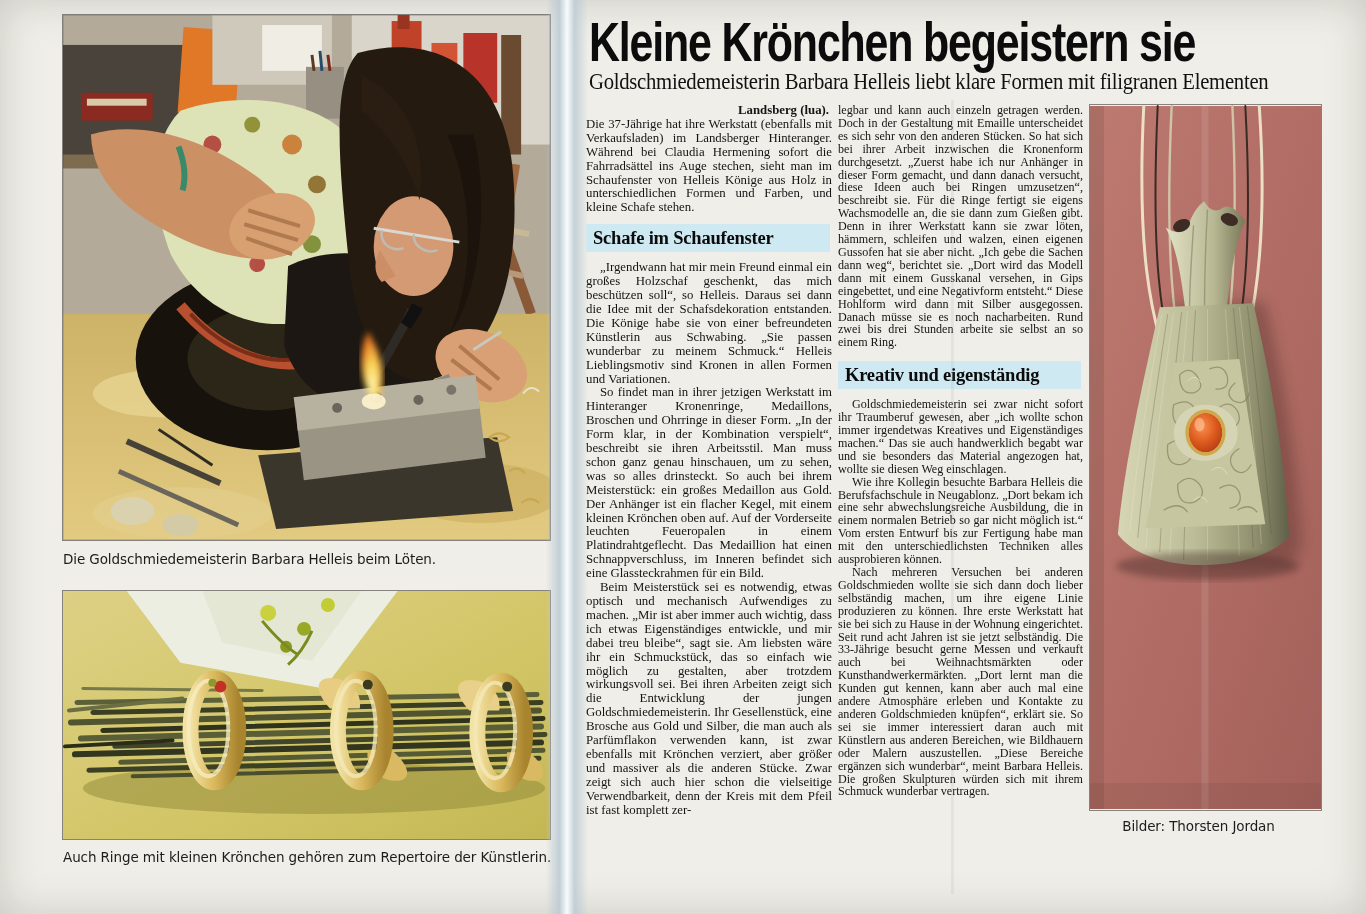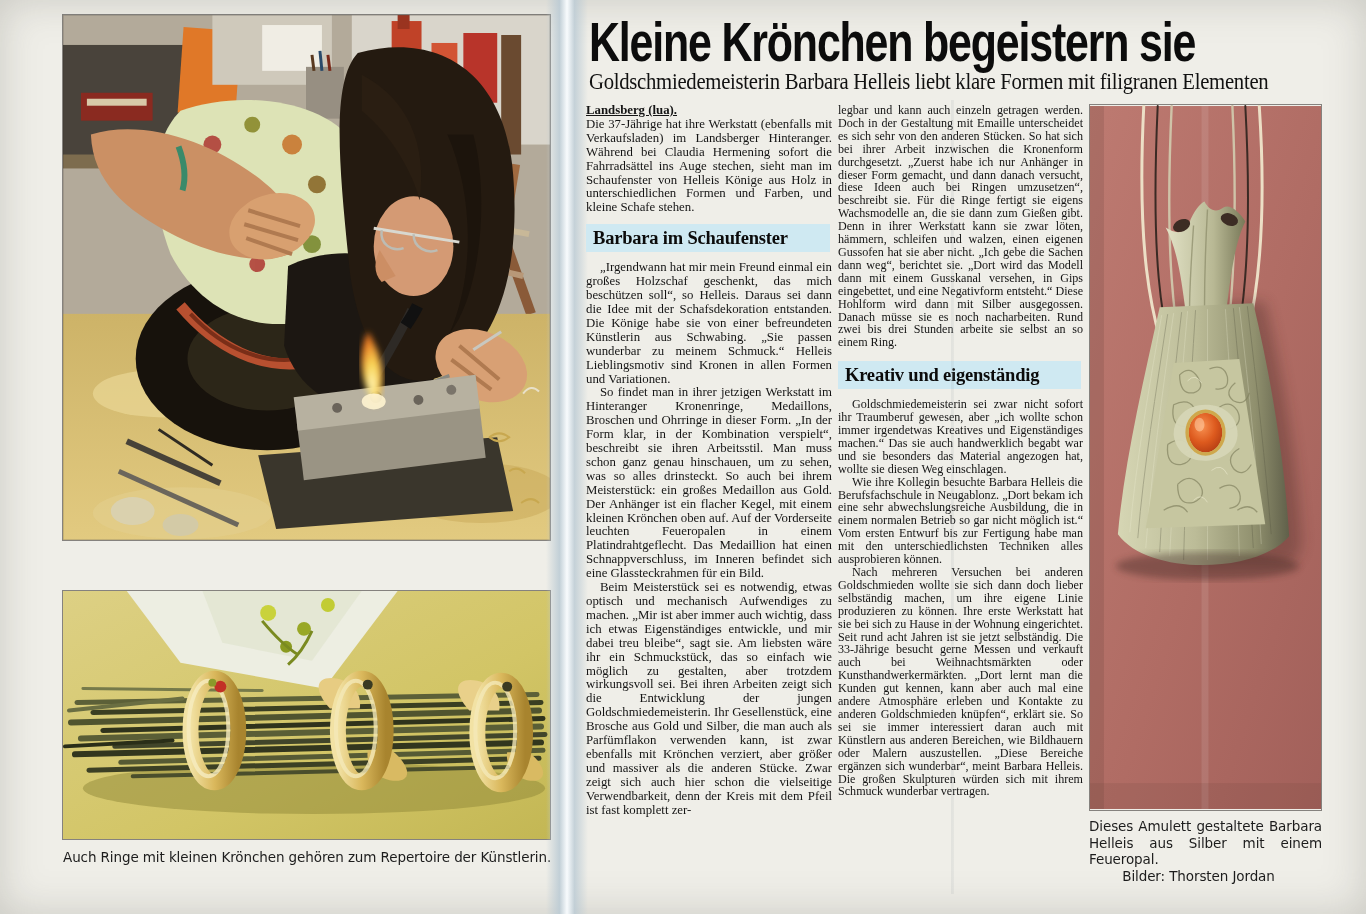--- a/index.html
+++ b/index.html
@@ -44,21 +44,21 @@
     transform:scaleX(.90); transform-origin:left top;
   }
   .col{
     position:absolute; top:104px; height:792px; overflow:hidden;
     text-align:justify; color:#141414;
   }
   #col1{ left:586px; width:246px; font-size:12.8px; line-height:13.9px; }
   #col2{ left:838px; width:245px; font-size:12.1px; line-height:12.9px; }
   .col p{ margin:0; }
   .ind{ text-indent:14px; }
-  .dateline{ font-weight:700; text-align:left; padding-right:3px;text-decoration:underline; }
+  .dateline{ font-weight:700; text-align:right; padding-right:3px; }
   .lead{ font-weight:700; margin-bottom:13px !important; }
   .subhead{
     background:#cfe9f2; color:#0b0b0b;
     font-weight:700; font-size:18.5px; line-height:21px;
     padding:4px 4px 3px 7px; margin:9px 2px 9px 0;
     letter-spacing:-.2px; white-space:nowrap; overflow:hidden;
   }
   #col2 .subhead{ margin-top:12px; }
 </style>
 </head>
@@ -173,20 +173,21 @@
       <line x1="56" y1="458" x2="176" y2="512" stroke="#6b665c" stroke-width="5"></line>
       <line x1="96" y1="416" x2="150" y2="452" stroke="#2e2a22" stroke-width="3"></line>
       <ellipse cx="70" cy="498" rx="22" ry="14" fill="#d8d2b8" opacity=".8"></ellipse>
       <ellipse cx="118" cy="512" rx="18" ry="11" fill="#cfc9ae" opacity=".8"></ellipse>
 
       <path d="M428,424 q10,-8 20,0 q-10,8 -20,0 M448,458 q8,-6 16,2 M460,490 q10,-8 18,0" fill="none" stroke="#c8a850" stroke-width="2"></path>
       <path d="M462,380 q8,-10 16,-2" fill="none" stroke="#e8e0c8" stroke-width="2"></path>
       <rect x="0" y="0" width="489" height="527" fill="none" stroke="#2e2a24" stroke-opacity=".3"></rect>
     </svg>
   </div>
+  <div class="caption" id="caption1">Die Goldschmiedemeisterin Barbara Helleis beim Löten.</div>
 
   <div class="photo" id="photo-rings">
     <svg width="487" height="248" viewBox="0 0 489 249">
       <defs>
         <linearGradient id="bg2" x1="0" y1="0" x2="1" y2="1">
           <stop offset="0" stop-color="#ddd084"></stop>
             <stop offset=".6" stop-color="#d2c566"></stop>
             <stop offset="1" stop-color="#c3b754"></stop>
         </linearGradient>
         <linearGradient id="gold" x1="0" y1="0" x2="1" y2="0">
@@ -252,21 +253,21 @@
   <div class="caption" id="caption2">Auch Ringe mit kleinen Krönchen gehören zum Repertoire der Künstlerin.</div>
 
   <div class="fold"></div>
 
   <div class="headline">Kleine Krönchen begeistern sie</div>
   <div class="subheadline">Goldschmiedemeisterin Barbara Helleis liebt klare Formen mit filigranen Elementen</div>
 
   <div class="col" id="col1">
     <p class="dateline">Landsberg (lua).</p>
     <p>Die 37-Jährige hat ihre Werkstatt (ebenfalls mit Verkaufsladen) im Landsberger Hinteranger. Während bei Claudia Hermening sofort die Fahrradsättel ins Auge stechen, sieht man im Schaufenster von Helleis Könige aus Holz in unterschiedlichen Formen und Farben, und kleine Schafe stehen.</p>
-    <div class="subhead">Barbara im Schaufenster</div>
+    <div class="subhead">Schafe im Schaufenster</div>
     <p class="ind">„Irgendwann hat mir mein Freund einmal ein großes Holzschaf geschenkt, das mich beschützen soll“, so Helleis. Daraus sei dann die Idee mit der Schafsdekoration entstanden. Die Könige habe sie von einer befreundeten Künstlerin aus Schwabing. „Sie passen wunderbar zu meinem Schmuck.“ Helleis Lieblingsmotiv sind Kronen in allen Formen und Variationen.</p>
     <p class="ind">So findet man in ihrer jetzigen Werkstatt im Hinteranger Kronenringe, Medaillons, Broschen und Ohrringe in dieser Form. „In der Form klar, in der Kombination verspielt“, beschreibt sie ihren Arbeitsstil. Man muss schon ganz genau hinschauen, um zu sehen, was so alles drinsteckt. So auch bei ihrem Meisterstück: ein großes Medaillon aus Gold. Der Anhänger ist ein flacher Kegel, mit einem kleinen Krönchen oben auf. Auf der Vorderseite leuchten Feueropalen in einem Platindrahtgeflecht. Das Medaillion hat einen Schnappverschluss, im Inneren befindet sich eine Glassteckrahmen für ein Bild.</p>
     <p class="ind">Beim Meisterstück sei es notwendig, etwas optisch und mechanisch Aufwendiges zu machen. „Mir ist aber immer auch wichtig, dass ich etwas Eigenständiges entwickle, und mir dabei treu bleibe“, sagt sie. Am liebsten wäre ihr ein Schmuckstück, das so einfach wie möglich zu gestalten, aber trotzdem wirkungsvoll sei. Bei ihren Arbeiten zeigt sich die Entwicklung der jungen Goldschmiedemeisterin. Ihr Gesellenstück, eine Brosche aus Gold und Silber, die man auch als Parfümflakon verwenden kann, ist zwar ebenfalls mit Krönchen verziert, aber größer und massiver als die anderen Stücke. Zwar zeigt sich auch hier schon die vielseitige Verwendbarkeit, denn der Kreis mit dem Pfeil ist fast komplett zer-</p>
   </div>
 
   <div class="col" id="col2">
     <p>legbar und kann auch einzeln getragen werden. Doch in der Gestaltung mit Emaille unterscheidet es sich sehr von den anderen Stücken. So hat sich bei ihrer Arbeit inzwischen die Kronenform durchgesetzt. „Zuerst habe ich nur Anhänger in dieser Form gemacht, und dann danach versucht, diese Ideen auch bei Ringen umzusetzen“, beschreibt sie. Für die Ringe fertigt sie eigens Wachsmodelle an, die sie dann zum Gießen gibt. Denn in ihrer Werkstatt kann sie zwar löten, hämmern, schleifen und walzen, einen eigenen Gussofen hat sie aber nicht. „Ich gebe die Sachen dann weg“, berichtet sie. „Dort wird das Modell dann mit einem Gusskanal versehen, in Gips eingebettet, und eine Negativform entsteht.“ Diese Hohlform wird dann mit Silber ausgegossen. Danach müsse sie es noch nacharbeiten. Rund zwei bis drei Stunden arbeite sie selbst an so einem Ring.</p>
     <div class="subhead">Kreativ und eigenständig</div>
     <p class="ind">Goldschmiedemeisterin sei zwar nicht sofort ihr Traumberuf gewesen, aber „ich wollte schon immer irgendetwas Kreatives und Eigenständiges machen.“ Das sie auch handwerklich begabt war und sie besonders das Material angezogen hat, wollte sie diesen Weg einschlagen.</p>
     <p class="ind">Wie ihre Kollegin besuchte Barbara Helleis die Berufsfachschule in Neugablonz. „Dort bekam ich eine sehr abwechslungsreiche Ausbildung, die in einem normalen Betrieb so gar nicht möglich ist.“ Vom ersten Entwurf bis zur Fertigung habe man mit den unterschiedlichsten Techniken alles ausprobieren können.</p>
@@ -359,17 +360,16 @@
 
       <path d="M116,300 C134,300 146,310 148,326 C150,342 138,354 120,356 C100,358 86,348 84,330 C84,312 98,300 116,300 Z" fill="#d6d6b6" opacity=".95"></path>
       <ellipse cx="116" cy="328" rx="17" ry="20" fill="url(#gem)"></ellipse>
       <ellipse cx="116" cy="328" rx="18.5" ry="21.5" fill="none" stroke="#cfa84c" stroke-width="3.4"></ellipse>
       <ellipse cx="110" cy="320" rx="5" ry="7" fill="#ffd0a8" opacity=".55"></ellipse>
 
       <ellipse cx="118" cy="462" rx="92" ry="14" fill="#3c2620" opacity=".4" filter="url(#b4)"></ellipse>
     </svg>
   </div>
   <div class="caption" id="caption3">
-    <span>Dieses Amulett gestaltete Barbara Helleis aus Silber mit einem Feueropal.</span>
     <div id="credit">Bilder: Thorsten Jordan</div>
   </div>
 
 </div>
 
 </body></html>

